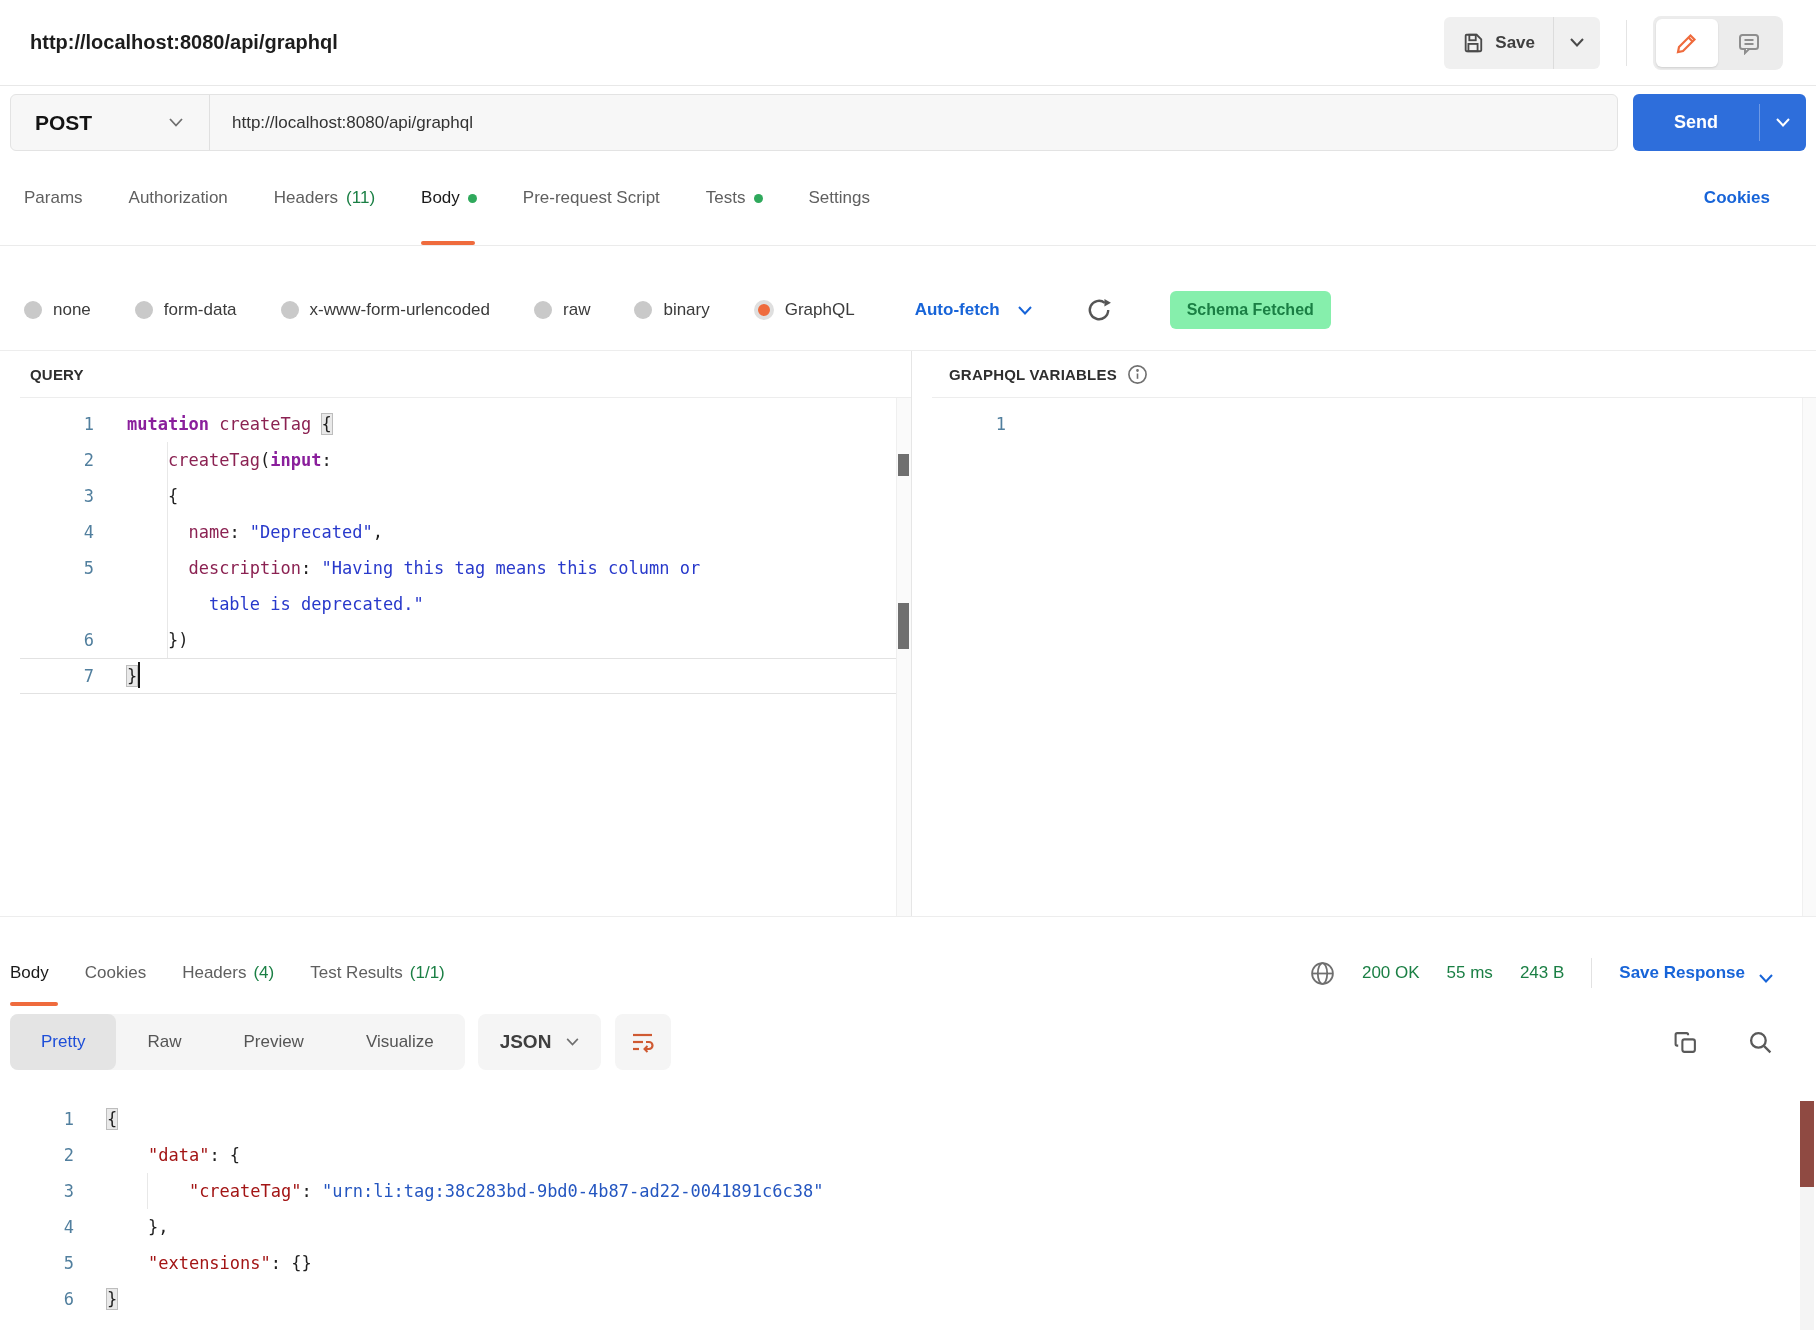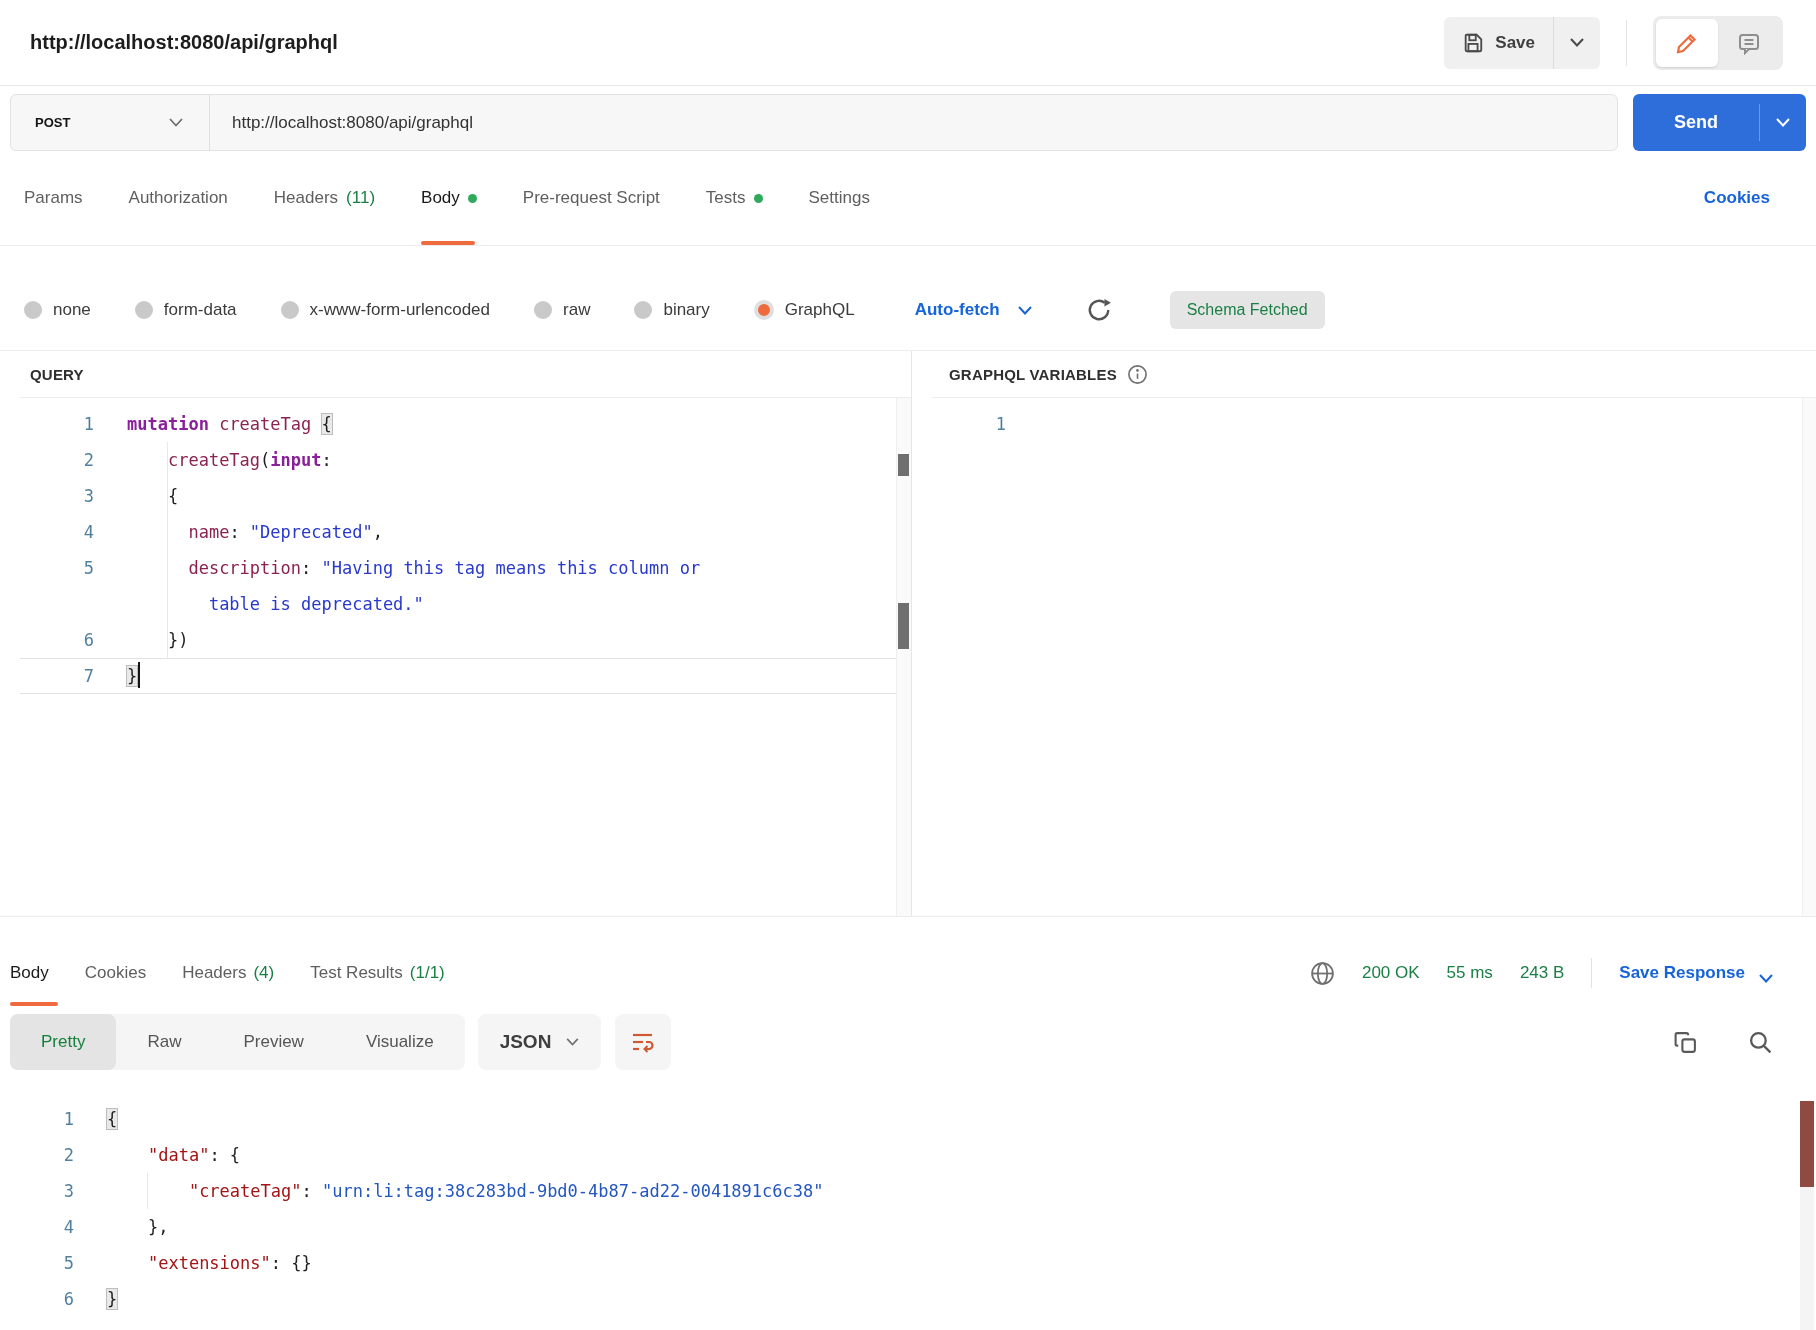--- a/index.html
+++ b/index.html
@@ -18,21 +18,21 @@
   .top-sep { width:1px; height:46px; background:#e4e4e4; margin:0 26px; }
   .mode-toggle { display:flex; align-items:center; height:54px; background:#ececec; border-radius:8px; padding:3px; }
   .mt-btn { width:62px; height:48px; display:flex; align-items:center; justify-content:center; border-radius:6px; cursor:pointer; }
   .mt-btn.active { background:#fff; box-shadow:0 1px 2px rgba(0,0,0,.12); }
 
   
   .request-row { position:absolute; top:94px; left:10px; right:10px; height:57px; display:flex; gap:15px; }
   .url-bar { flex:1; background:#f7f7f7; border:1px solid #e3e3e3; border-radius:6px; display:flex; align-items:center; }
   .method { width:198px; height:100%; display:flex; align-items:center; justify-content:space-between;
             padding:0 26px 0 24px; cursor:pointer; }
-  .method span { font-size:13px; font-weight:bold; color:#141414; }
+  .method span { font-size:21px; font-weight:bold; color:#141414; }
   .bar-div { width:1px; align-self:stretch; background:#e0e0e0; }
   .url-text { padding-left:22px; font-size:17px; color:#333; }
   .send-btn { width:173px; background:#2e6edb; border-radius:6px; display:flex; color:#fff; }
   .send-main { flex:1; display:flex; align-items:center; justify-content:center; font-size:18px; font-weight:bold; cursor:pointer; }
   .send-div { width:1px; background:rgba(255,255,255,.3); margin:10px 0; }
   .send-caret { width:46px; display:flex; align-items:center; justify-content:center; cursor:pointer; }
 
   
   .tabs-row { position:absolute; top:151px; left:0; right:0; height:95px; border-bottom:1px solid #ebebeb;
               display:flex; align-items:center; padding:0 46px 0 24px; gap:46px; font-size:17px; color:#5f5f5f; }
@@ -45,21 +45,21 @@
   .link { color:#1764d8; font-weight:bold; cursor:pointer; }
 
   
   .modes-row { position:absolute; top:246px; left:0; right:0; height:104px; padding:24px 0 0 24px;
                display:flex; align-items:center; gap:44px; font-size:17px; color:#3b3b3b; }
   .mode { display:flex; align-items:center; gap:11px; cursor:pointer; white-space:nowrap; }
   .radio { width:18px; height:18px; border-radius:50%; background:#c9c9c9; flex:none; }
   .radio.sel { width:20px; height:20px; background:#ef6b3d; border:4px solid #dfdfdf; }
   .autofetch { margin-left:16px; display:flex; align-items:center; gap:18px; color:#1764d8; font-weight:bold; cursor:pointer; }
   .refresh-btn { margin-left:10px; cursor:pointer; display:flex; }
-  .schema-badge { margin-left:14px; background:#e5e5e5; color:#1a7f44; font-weight:400; font-size:16px;
+  .schema-badge { margin-left:14px; background:#86efac; color:#1a7f44; font-weight:700; font-size:16px;
                   padding:10px 17px; border-radius:6px; }
 
   
   .editors { position:absolute; top:350px; left:0; right:0; height:567px; border-top:1px solid #ededed;
              border-bottom:1px solid #ededed; display:flex; }
   .panel { display:flex; flex-direction:column;padding-left:20px; }
   .panel-query { width:912px; border-right:1px solid #e6e6e6; }
   .panel-vars { flex:1; }
   .panel-head { height:46px; display:flex; align-items:center; gap:10px; padding-left:10px;
                 font-size:15px; font-weight:bold; color:#2f2f2f; letter-spacing:.2px; }
@@ -94,21 +94,21 @@
   .rtab.active { color:#1a1a1a; }
   .rtab.active::after { content:""; position:absolute; left:0; bottom:0; width:48px; height:4px; border-radius:3px; background:#ef6b3d; }
   .meta { display:flex; align-items:center; gap:27px; }
   .meta .green { color:#1a7f44; font-size:17px; }
   .meta-div { width:1px; height:30px; background:#e2e2e2; }
   .save-resp { display:flex; align-items:flex-end; gap:14px; color:#1764d8; font-weight:bold; font-size:17px; cursor:pointer; }
 
   .resp-toolbar { margin-top:8px; height:56px; display:flex; align-items:center; padding:0 43px 0 10px; }
   .views { display:flex; height:56px; background:#f5f5f5; border-radius:8px; }
   .view { padding:0 31px; display:flex; align-items:center; font-size:17px; color:#555; cursor:pointer; }
-  .view.active { background:#e4e4e4; border-radius:8px; color:#15803d; }
+  .view.active { background:#e4e4e4; border-radius:8px; color:#1d4ed8; }
   .json-select { margin-left:13px; height:56px; background:#f5f5f5; border-radius:8px; display:flex; align-items:center;
                  gap:15px; padding:0 22px; font-size:19px; font-weight:600; color:#3f3f3f; cursor:pointer; }
   .wrap-btn { margin-left:14px; width:56px; height:56px; background:#f5f5f5; border-radius:8px;
               display:flex; align-items:center; justify-content:center; cursor:pointer; }
   .icon-btn { cursor:pointer; display:flex; }
   .resp-icons { display:flex; align-items:center; gap:50px; }
 
   .resp-editor { margin-top:31px; position:relative; }
   .resp-scroll { position:absolute; right:2px; top:0; width:14px; height:240px; background:#f4f4f4; }
   .resp-thumb { position:absolute; right:0; top:0; width:14px; height:86px; background:#8f4a42; }

